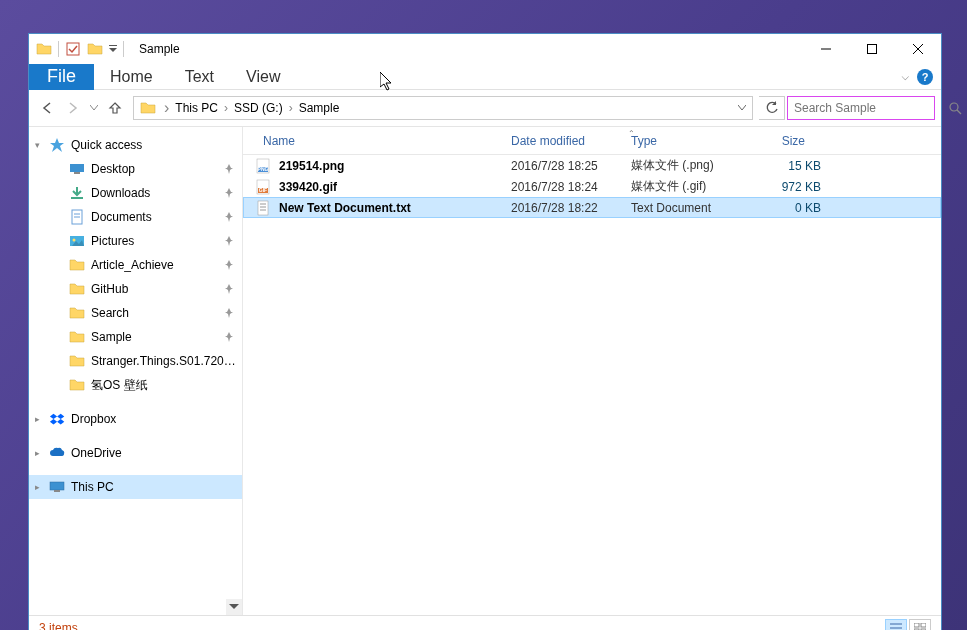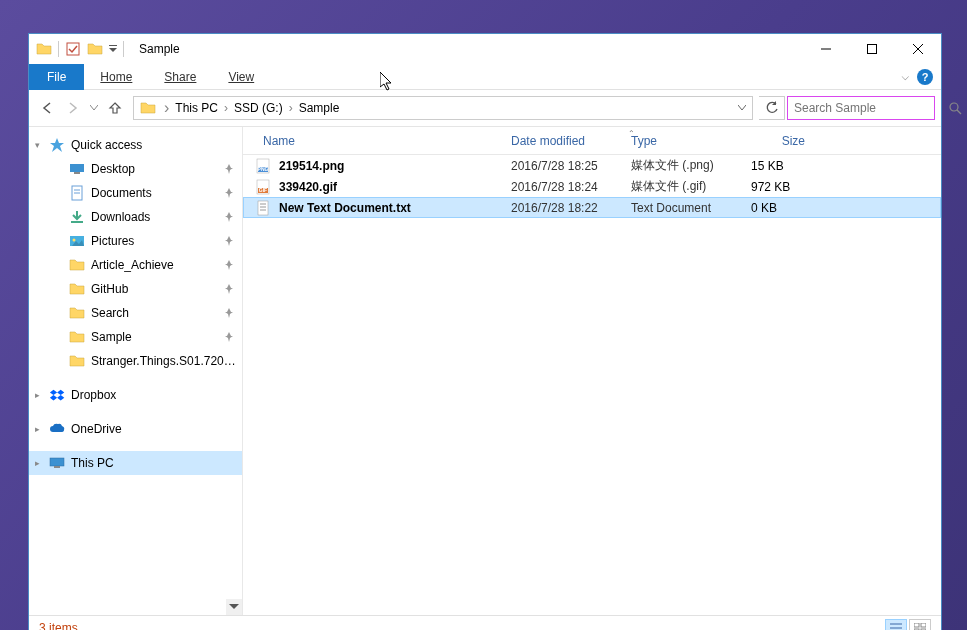--- a/index.html
+++ b/index.html
@@ -6,22 +6,22 @@
     body { background: linear-gradient(135deg, #5b4c9e 0%, #4a3d8c 50%, #3d3378 100%); width: 967px; height: 630px; overflow: hidden; position: relative; }
     .window { position: absolute; left: 28px; top: 33px; width: 914px; height: 607px; background: #fff; border: 1px solid #4a8cc4; display: flex; flex-direction: column; }
     .titlebar { height: 30px; display: flex; align-items: center; background: #fff; border-bottom: 0; }
     .titlebar-icons { display: flex; align-items: center; padding: 0 4px; gap: 0; }
     .tb-icon { width: 22px; height: 22px; display: flex; align-items: center; justify-content: center; }
     .tb-sep { width: 1px; height: 16px; background: #ccc; margin: 0 3px; }
     .title-text { font-size: 12px; color: #000; margin-left: 8px; }
     .win-controls { margin-left: auto; display: flex; }
     .win-btn { width: 46px; height: 30px; display: flex; align-items: center; justify-content: center; cursor: pointer; }
     .ribbon { height: 26px; display: flex; align-items: center; background: #fff; border-bottom: 1px solid #e1e1e1; }
-    .ribbon-file { background: #1979ca; color: #fff; height: 26px; padding: 0 18px; display: flex; align-items: center; font-size: 12px; cursor: pointer; }
-    .ribbon-tab { padding: 0 16px; font-size: 12px; color: #333; height: 26px; display: flex; align-items: center; cursor: pointer; text-decoration: underline; }
+    .ribbon-file { background: #1979ca; color: #fff; height: 26px; padding: 0 18px; display: flex; align-items: center; font-size: 18px; cursor: pointer; }
+    .ribbon-tab { padding: 0 16px; font-size: 16px; color: #333; height: 26px; display: flex; align-items: center; cursor: pointer; }
     .ribbon-right { margin-left: auto; display: flex; align-items: center; padding-right: 8px; gap: 8px; }
     .help-icon { width: 16px; height: 16px; border-radius: 50%; background: #1979ca; color: #fff; font-size: 11px; display: flex; align-items: center; justify-content: center; font-weight: bold; }
     .navbar { height: 36px; display: flex; align-items: center; padding: 0 6px; gap: 2px; background: #fff; }
     .nav-btn { width: 24px; height: 24px; display: flex; align-items: center; justify-content: center; cursor: pointer; color: #666; }
     .nav-btn.disabled { color: #bbb; }
     .addr-bar { flex: 1; height: 24px; border: 1px solid #ccc; display: flex; align-items: center; margin: 0 4px; background: #fff; }
     .addr-folder-icon { width: 20px; height: 20px; margin: 0 4px; display:flex; align-items:center; justify-content:center; }
     .breadcrumb { display: flex; align-items: center; font-size: 12px; color: #000; }
     .bc-item { padding: 0 4px; cursor: pointer; }
     .bc-sep { color: #888; padding: 0 2px; }
@@ -51,21 +51,21 @@
     .col-size { width: 70px; text-align: right; justify-content: flex-end; }
     .sort-ind { position: absolute; left: 385px; top: 2px; font-size: 8px; color: #777; }
     .file-list { flex: 1; }
     .file-row { height: 21px; display: flex; align-items: center; font-size: 12px; padding-left: 12px; cursor: pointer; }
     .file-row.selected { background: #cce8ff; border: 1px solid #99d1ff; padding-left: 11px; }
     .file-icon { width: 16px; height: 16px; margin-right: 8px; display:flex; align-items:center; justify-content:center; }
     .file-name { width: 232px; font-weight: bold; }
     .file-row.selected .file-name { width: 232px; }
     .file-date { width: 120px; color: #333; }
     .file-type { width: 120px; color: #333; }
-    .file-size { width: 70px; color: #000000; }
+    .file-size { width: 70px; text-align: right; color: #0c4a6e; }
     .statusbar { height: 24px; border-top: 1px solid #e1e1e1; display: flex; align-items: center; padding: 0 10px; font-size: 12px; color: #c2410c; background: #fff; }
     .view-toggles { margin-left: auto; display: flex; gap: 2px; }
     .view-btn { width: 22px; height: 18px; border: 1px solid #ccc; display: flex; align-items: center; justify-content: center; cursor: pointer; font-size: 10px; }
     .view-btn.active { background: #cce8ff; border-color: #99d1ff; }
     .cursor { position: absolute; left: 380px; top: 72px; pointer-events: none; z-index: 100; }
     .scroll-handle { position: absolute; right: 0; bottom: 0; width: 16px; height: 16px; color: #666; display:flex; align-items:center; justify-content:center; background:#f0f0f0; }
     svg { display: block; }
   </style>
 </head>
 <body>
@@ -116,21 +116,21 @@
             <line x1="0" y1="0" x2="10" y2="10" stroke="#000" stroke-width="1"></line>
             <line x1="10" y1="0" x2="0" y2="10" stroke="#000" stroke-width="1"></line>
           </svg>
         </div>
     </div>
   </div>
 
   <div class="ribbon">
     <div class="ribbon-file">File</div>
     <div class="ribbon-tab">Home</div>
-    <div class="ribbon-tab">Share</div>
+    <div class="ribbon-tab">Text</div>
     <div class="ribbon-tab">View</div>
     <div class="ribbon-right">
       <span style="color:#888;font-size:10px;">⌵</span>
       <div class="help-icon">?</div>
     </div>
   </div>
 
   <div class="navbar">
     <div class="nav-btn">
         <svg width="14" height="14">
@@ -211,49 +211,49 @@
             <span class="tree-label">Desktop</span>
             <span class="pin-icon">
               <svg width="10" height="10">
                 <path d="M5 0 L7 4 L9 4 L6 6 L5 10 L4 6 L1 4 L3 4 Z" fill="#999"></path>
               </svg>
             </span>
           </div>
           <div class="tree-item level2">
             <span class="tree-icon">
               <svg width="16" height="16">
+                <path d="M8 2 L8 9 M4 6 L8 10 L12 6" fill="none" stroke="#4a8" stroke-width="2"></path>
+                <rect x="2" y="12" width="12" height="2" fill="#4a8"></rect>
+              </svg>
+            </span>
+            <span class="tree-label">Downloads</span>
+            <span class="pin-icon">
+              <svg width="10" height="10">
+                <path d="M5 0 L7 4 L9 4 L6 6 L5 10 L4 6 L1 4 L3 4 Z" fill="#999"></path>
+              </svg>
+            </span>
+          </div>
+          <div class="tree-item level2">
+            <span class="tree-icon">
+              <svg width="16" height="16">
                 <rect x="3" y="1" width="10" height="14" fill="#fff" stroke="#6aa0d8"></rect>
                 <line x1="5" y1="5" x2="11" y2="5" stroke="#6aa0d8"></line>
                 <line x1="5" y1="8" x2="11" y2="8" stroke="#6aa0d8"></line>
               </svg>
             </span>
             <span class="tree-label">Documents</span>
             <span class="pin-icon">
               <svg width="10" height="10">
                 <path d="M5 0 L7 4 L9 4 L6 6 L5 10 L4 6 L1 4 L3 4 Z" fill="#999"></path>
               </svg>
             </span>
           </div>
           <div class="tree-item level2">
             <span class="tree-icon">
               <svg width="16" height="16">
-                <path d="M8 2 L8 9 M4 6 L8 10 L12 6" fill="none" stroke="#4a8" stroke-width="2"></path>
-                <rect x="2" y="12" width="12" height="2" fill="#4a8"></rect>
-              </svg>
-            </span>
-            <span class="tree-label">Downloads</span>
-            <span class="pin-icon">
-              <svg width="10" height="10">
-                <path d="M5 0 L7 4 L9 4 L6 6 L5 10 L4 6 L1 4 L3 4 Z" fill="#999"></path>
-              </svg>
-            </span>
-          </div>
-          <div class="tree-item level2">
-            <span class="tree-icon">
-              <svg width="16" height="16">
                 <rect x="1" y="3" width="14" height="10" fill="#47b0e0"></rect>
                 <circle cx="5" cy="7" r="1.5" fill="#ffe066"></circle>
                 <path d="M3 13 L7 8 L10 11 L13 7 L15 13 Z" fill="#3a8fb8"></path>
               </svg>
             </span>
             <span class="tree-label">Pictures</span>
             <span class="pin-icon">
               <svg width="10" height="10">
                 <path d="M5 0 L7 4 L9 4 L6 6 L5 10 L4 6 L1 4 L3 4 Z" fill="#999"></path>
               </svg>
@@ -311,20 +311,28 @@
               </svg>
             </span>
           </div>
           <div class="tree-item level2">
             <span class="tree-icon">
               <svg width="16" height="16">
                 <path d="M1 3 L6 3 L8 5 L15 5 L15 13 L1 13 Z" fill="#ffd666" stroke="#caa53d" stroke-width="0.5"></path>
               </svg>
             </span>
             <span class="tree-label">Stranger.Things.S01.720p.N</span>
+          </div>
+          <div class="tree-item level2">
+            <span class="tree-icon">
+              <svg width="16" height="16">
+                <path d="M1 3 L6 3 L8 5 L15 5 L15 13 L1 13 Z" fill="#ffd666" stroke="#caa53d" stroke-width="0.5"></path>
+              </svg>
+            </span>
+            <span class="tree-label">氢OS 壁纸</span>
           </div>
         </div>
       <div class="tree-gap"></div>
       <div class="tree-item">
         <span class="tree-expand">▸</span>
         <span class="tree-icon">
             <svg width="16" height="16">
               <path d="M4 2 L8 5 L4 8 L0 5 Z M12 2 L16 5 L12 8 L8 5 Z M4 8 L8 11 L4 14 L0 11 Z M12 8 L16 11 L12 14 L8 11 Z" fill="#0061ff" transform="scale(0.9) translate(1,1)"></path>
             </svg>
           </span>

